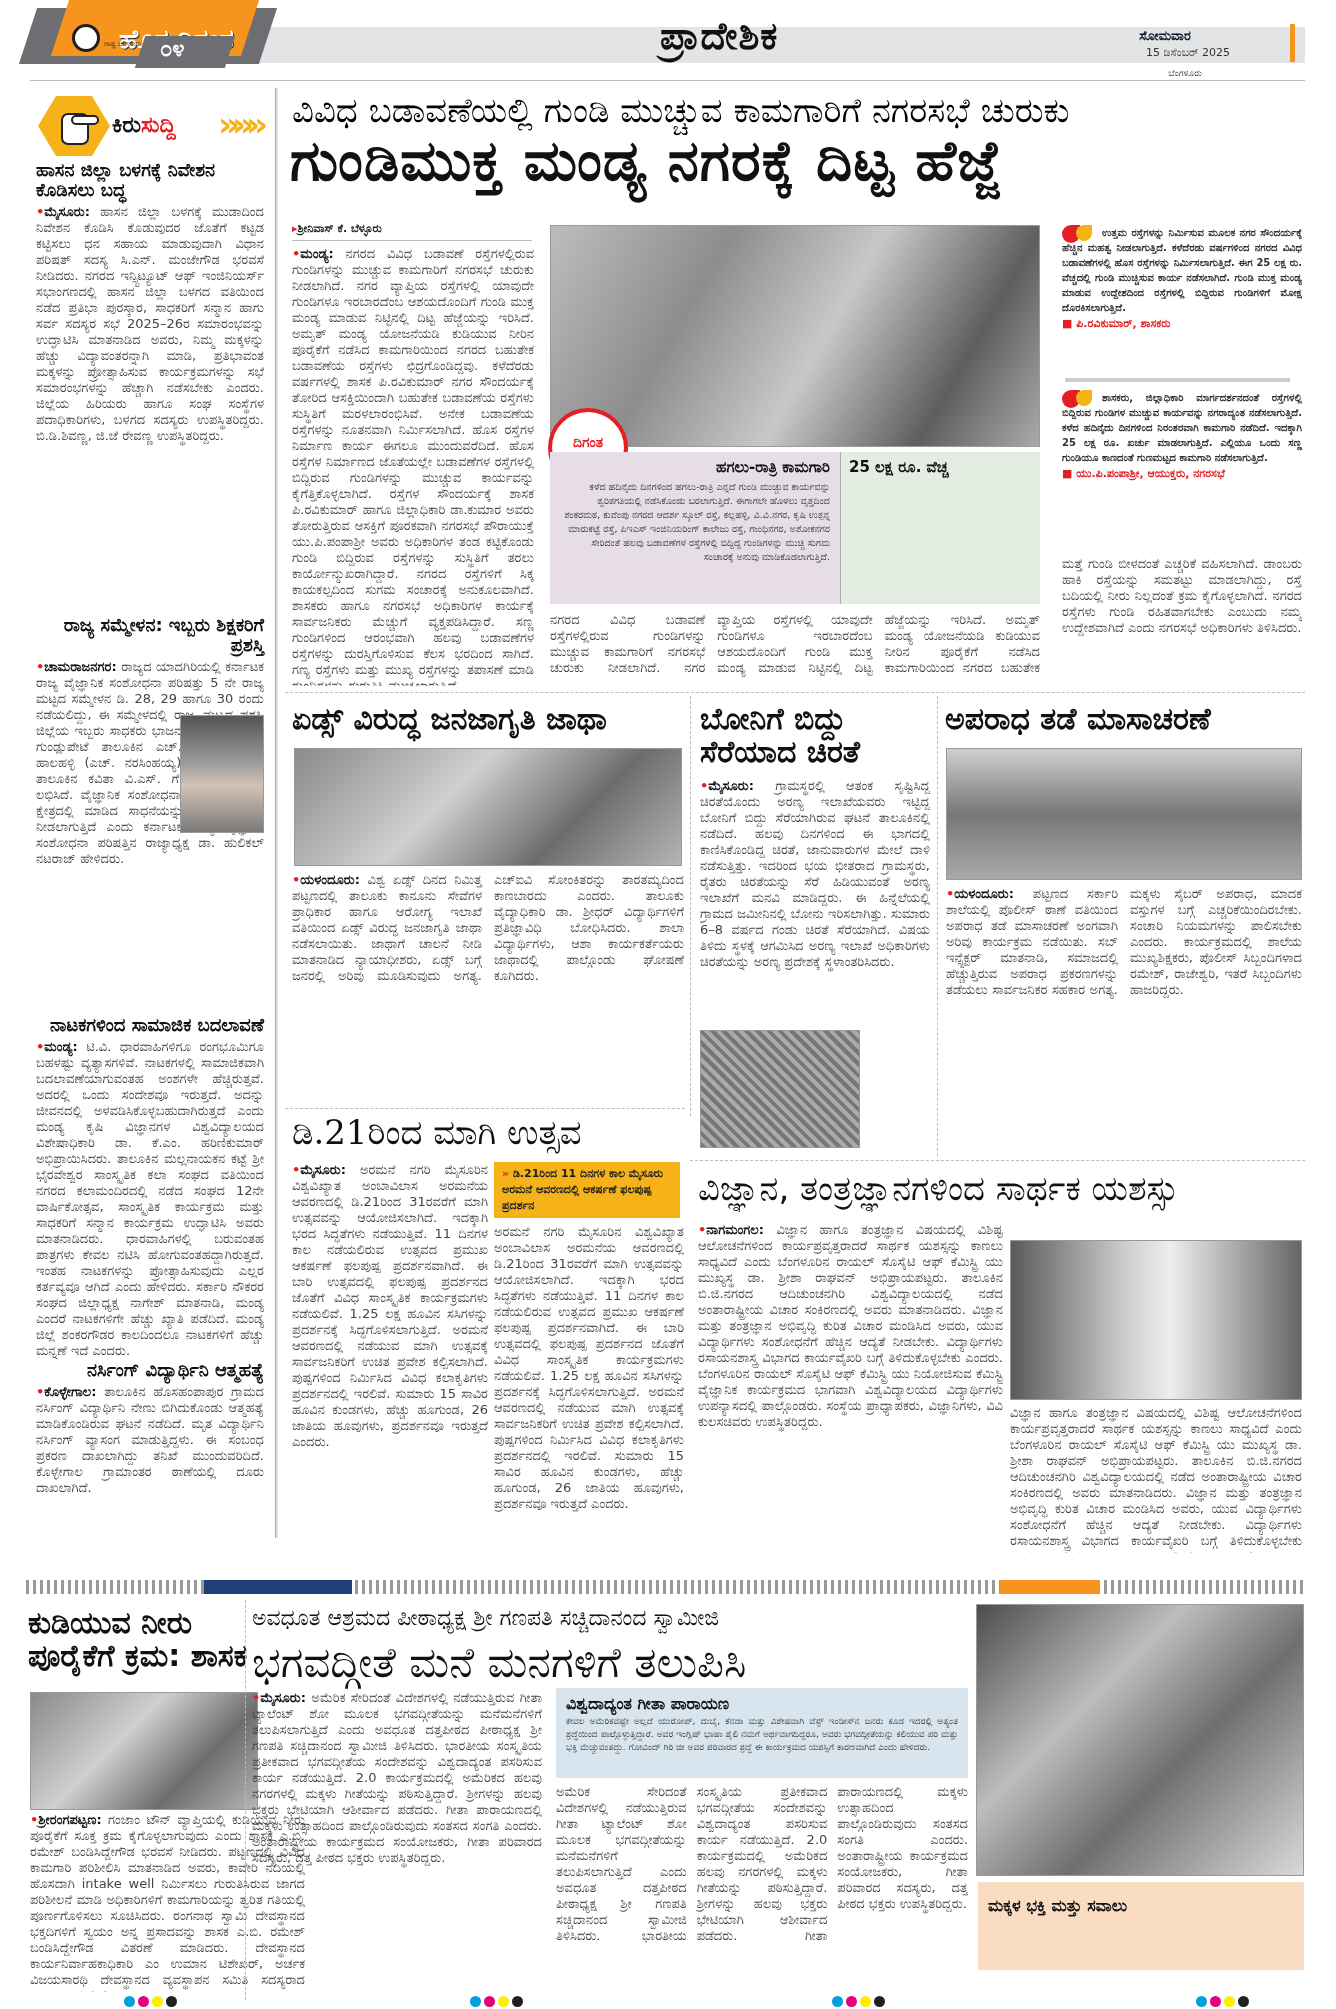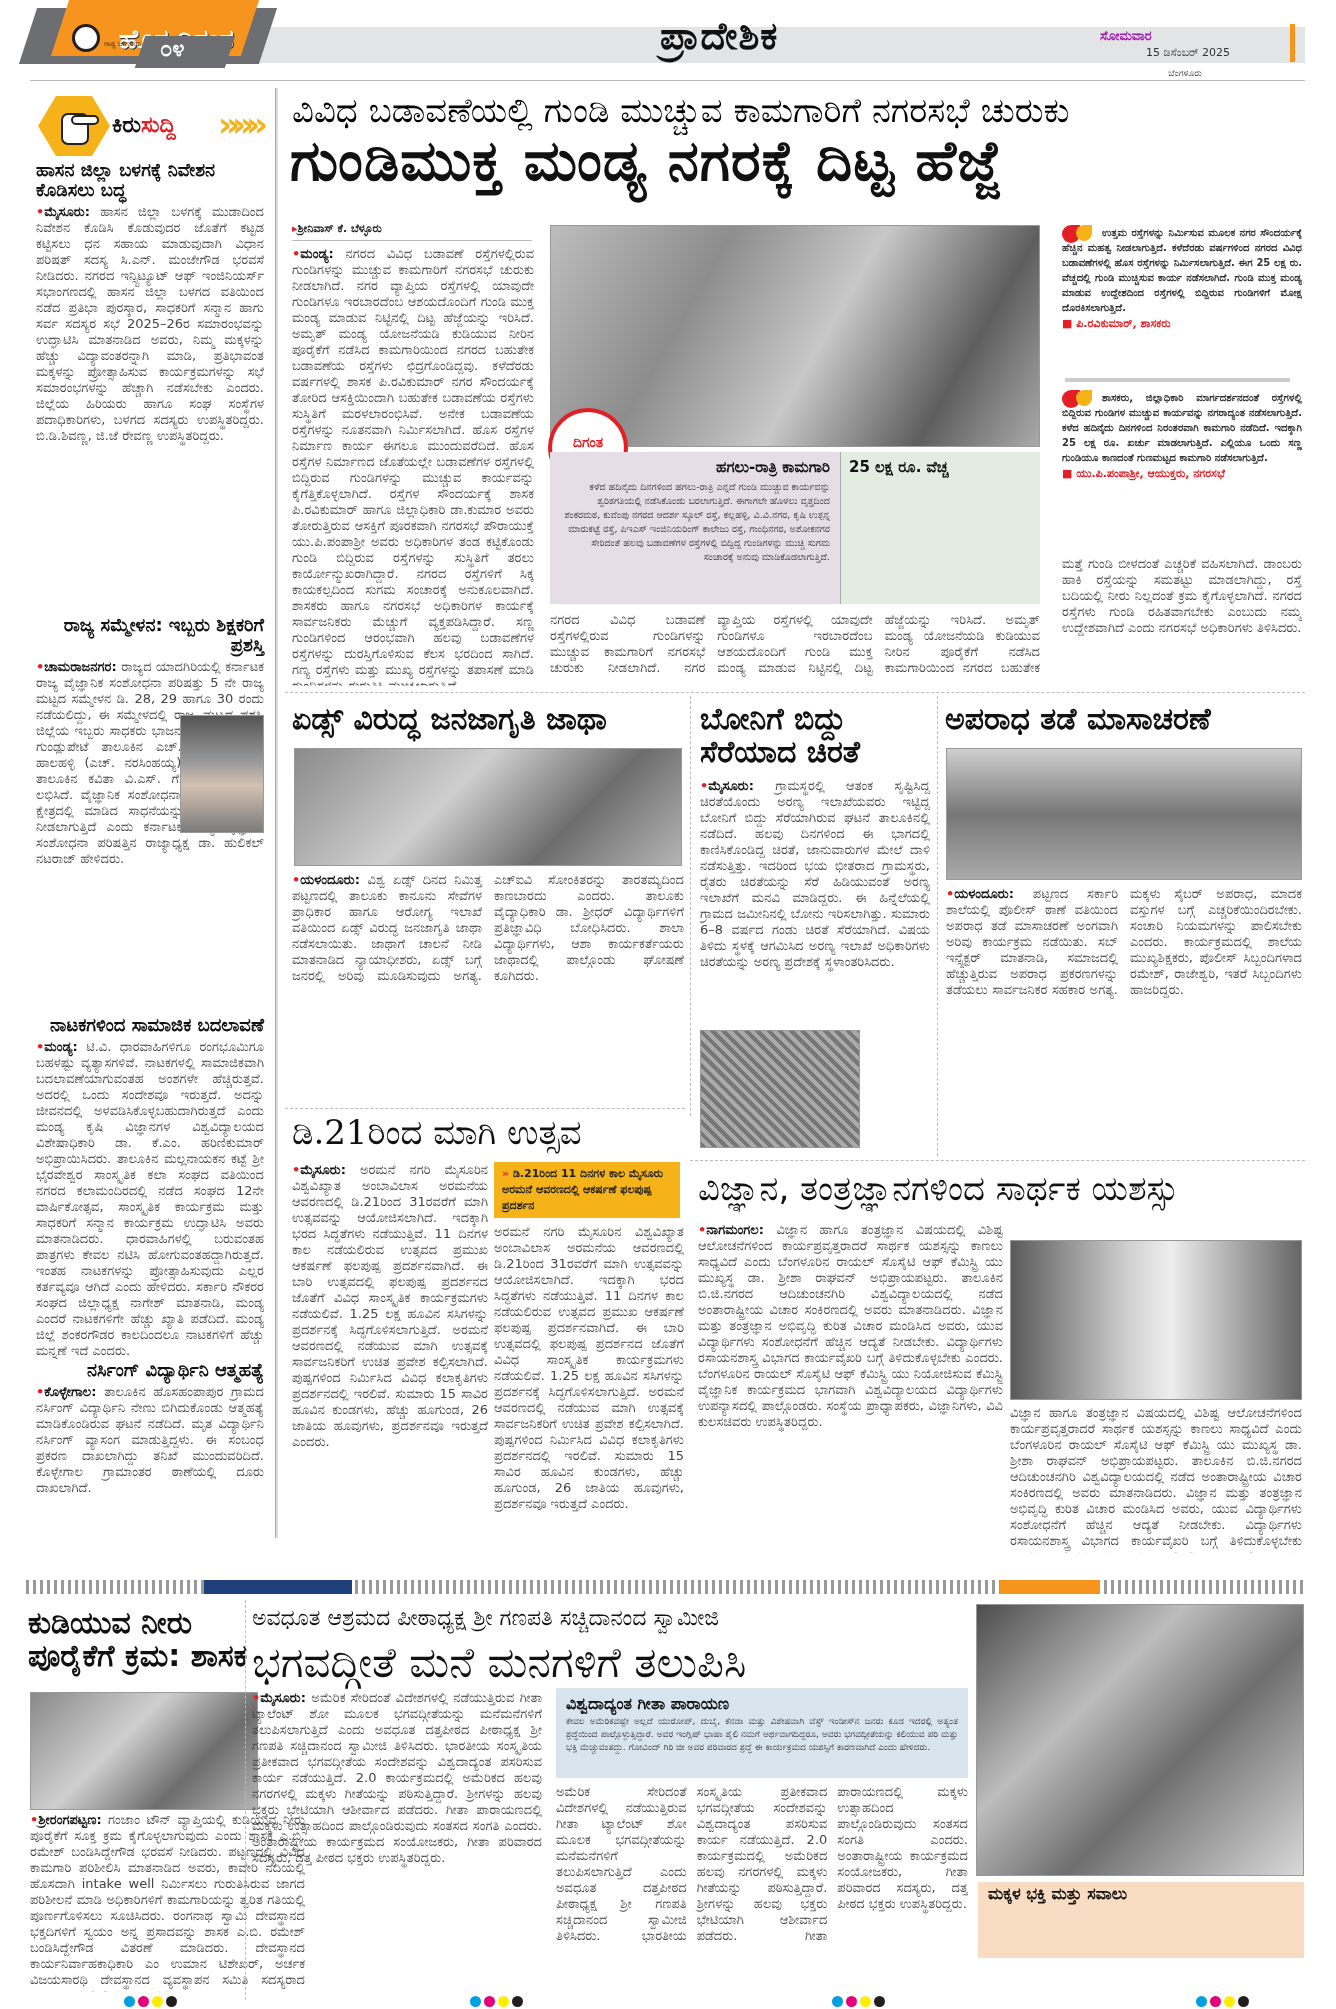--- a/index.html
+++ b/index.html
@@ -24,21 +24,21 @@
   <div class="abs" style="left:28px;top:8px;width:240px;height:56px;background:#6d6e71;transform:skewX(-18deg)"></div>
   <div class="abs" style="left:60px;top:0;width:190px;height:56px;background:#f7941d;transform:skewX(-18deg)"></div>
   <div class="abs" style="left:72px;top:24px;display:flex;gap:19px">
     <span style="width:28px;height:28px;border-radius:50%;background:#fff;border:3px solid #231f20;display:inline-block"></span>
     <span style="font-size:26px;font-weight:bold;color:#fff;font-family:'DejaVu Sans',sans-serif;text-shadow:1px 1px 0 #333">ಹೊಸ ದಿಗಂತ</span>
   </div>
   <div class="abs" style="left:104px;top:40px;font-size:7px;color:#222">ರಾಷ್ಟ್ರ ಜಾಗೃತಿಯ ದೈನಿಕ</div>
   <div class="abs" style="left:140px;top:36px;width:90px;height:32px;background:#6d6e71;transform:skewX(-18deg)"></div>
   <div class="abs" style="left:160px;top:36px;width:60px;text-align:left;font-size:22px;color:#fff;font-weight:bold">೦೪</div>
   <div class="abs" style="left:660px;top:14px;font-size:38px;font-weight:bold;color:#111;letter-spacing:1px">ಪ್ರಾದೇಶಿಕ</div>
-  <div class="abs" style="left:1100px;top:28px;width:130px;text-align:left;font-size:13px;font-weight:bold;color:#a21caf">ಸೋಮವಾರ</div>
+  <div class="abs" style="left:1100px;top:28px;width:130px;text-align:center;font-size:13px;font-weight:bold;color:#0f172a">ಸೋಮವಾರ</div>
   <div class="abs" style="left:1080px;top:46px;width:150px;text-align:right;font-size:11px;color:#333">15 ಡಿಸೆಂಬರ್ 2025</div>
   <div class="abs" style="left:1140px;top:68px;width:90px;text-align:center;font-size:9px;color:#333">ಬೆಂಗಳೂರು</div>
   <div class="abs" style="left:1290px;top:24px;width:5px;height:38px;background:#f7941d"></div>
   <div class="abs" style="left:30px;top:80px;width:1275px;height:1px;background:#bbb"></div>
 </header>
 
 <section>
   <div class="abs" style="left:275px;top:88px;width:3px;height:1450px;background:#ddd;border-left:1px solid #aaa"></div>
 
   <div class="abs" style="left:38px;top:96px;width:72px;height:60px;background:#f6b319;clip-path:polygon(25% 0,75% 0,100% 50%,75% 100%,25% 100%,0 50%)">
@@ -182,21 +182,21 @@
 
   <div class="abs" style="left:556px;top:1688px;width:412px;height:90px;background:#d9e5ee;padding:6px 10px">
     <h4 style="font-size:16px;font-weight:bold;color:#111">ವಿಶ್ವದಾದ್ಯಂತ ಗೀತಾ ಪಾರಾಯಣ</h4>
     <p class="body-text" style="font-size:9px;line-height:13px;color:#333;margin-top:2px">ಕೇವಲ ಅಮೆರಿಕವಷ್ಟೇ ಅಲ್ಲದೆ ಯುರೋಪ್, ದುಬೈ, ಕೆನಡಾ ಮತ್ತು ವಿಶೇಷವಾಗಿ ವೆಸ್ಟ್ ಇಂಡೀಸ್‌ನ ಜನರು ಕೂಡ ಇದರಲ್ಲಿ ಅತ್ಯಂತ ಶ್ರದ್ಧೆಯಿಂದ ಪಾಲ್ಗೊಳ್ಳುತ್ತಿದ್ದಾರೆ. ಅವರ ಇಂಗ್ಲಿಷ್ ಭಾಷಾ ಶೈಲಿ ನಮಗೆ ಅರ್ಥವಾಗದಿದ್ದರೂ, ಅವರು ಭಗವದ್ಗೀತೆಯನ್ನು ಕಲಿಯುವ ಪರಿ ಮತ್ತು ಭಕ್ತಿ ಮೆಚ್ಚುವಂತದ್ದು. ಗೋವಿಂದ್ ಗಿರಿ ಜೀ ಅವರ ಪರಿವಾರದ ಶ್ರದ್ಧೆ ಈ ಕಾರ್ಯಕ್ರಮದ ಯಶಸ್ಸಿಗೆ ಕಾರಣವಾಗಿದೆ ಎಂದು ಹೇಳಿದರು.</p>
   </div>
 
   <p class="abs body-text" style="left:556px;top:1784px;width:412px;height:208px;overflow:hidden;column-count:3;column-gap:10px">ಅಮೆರಿಕ ಸೇರಿದಂತೆ ವಿದೇಶಗಳಲ್ಲಿ ನಡೆಯುತ್ತಿರುವ ಗೀತಾ ಟ್ಯಾಲೆಂಟ್ ಶೋ ಮೂಲಕ ಭಗವದ್ಗೀತೆಯನ್ನು ಮನೆಮನೆಗಳಿಗೆ ತಲುಪಿಸಲಾಗುತ್ತಿದೆ ಎಂದು ಅವಧೂತ ದತ್ತಪೀಠದ ಪೀಠಾಧ್ಯಕ್ಷ ಶ್ರೀ ಗಣಪತಿ ಸಚ್ಚಿದಾನಂದ ಸ್ವಾಮೀಜಿ ತಿಳಿಸಿದರು. ಭಾರತೀಯ ಸಂಸ್ಕೃತಿಯ ಪ್ರತೀಕವಾದ ಭಗವದ್ಗೀತೆಯ ಸಂದೇಶವನ್ನು ವಿಶ್ವದಾದ್ಯಂತ ಪಸರಿಸುವ ಕಾರ್ಯ ನಡೆಯುತ್ತಿದೆ. 2.0 ಕಾರ್ಯಕ್ರಮದಲ್ಲಿ ಅಮೆರಿಕದ ಹಲವು ನಗರಗಳಲ್ಲಿ ಮಕ್ಕಳು ಗೀತೆಯನ್ನು ಪಠಿಸುತ್ತಿದ್ದಾರೆ. ಶ್ರೀಗಳನ್ನು ಹಲವು ಭಕ್ತರು ಭೇಟಿಯಾಗಿ ಆಶೀರ್ವಾದ ಪಡೆದರು. ಗೀತಾ ಪಾರಾಯಣದಲ್ಲಿ ಮಕ್ಕಳು ಉತ್ಸಾಹದಿಂದ ಪಾಲ್ಗೊಂಡಿರುವುದು ಸಂತಸದ ಸಂಗತಿ ಎಂದರು. ಅಂತಾರಾಷ್ಟ್ರೀಯ ಕಾರ್ಯಕ್ರಮದ ಸಂಯೋಜಕರು, ಗೀತಾ ಪರಿವಾರದ ಸದಸ್ಯರು, ದತ್ತ ಪೀಠದ ಭಕ್ತರು ಉಪಸ್ಥಿತರಿದ್ದರು.</p>
 
   <div class="abs photo" style="left:976px;top:1604px;width:328px;height:272px;background:linear-gradient(135deg,#4d4d4d,#bdbdbd 35%,#6f6f6f 60%,#d9d9d9)"></div>
 
-  <div class="abs" style="left:978px;top:1882px;width:326px;height:76px;background:#f9dcc2;padding:2px 10px">
+  <div class="abs" style="left:978px;top:1882px;width:326px;height:88px;background:#f9dcc2;padding:14px 10px">
     <h4 style="font-size:16px;font-weight:bold;color:#111">ಮಕ್ಕಳ ಭಕ್ತಿ ಮತ್ತು ಸವಾಲು</h4>
   </div>
 </article>
 
 <div class="abs cmyk" style="left:124px;top:1996px">
   <span style="background:#00a0e3"></span>
     <span style="background:#e6007e"></span>
     <span style="background:#ffed00"></span>
     <span style="background:#231f20"></span>
 </div>

